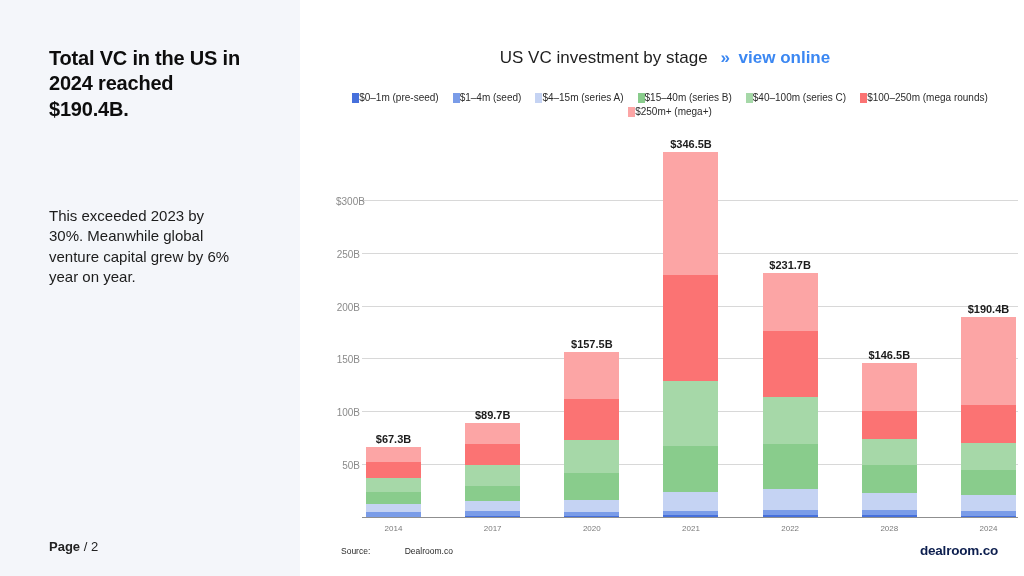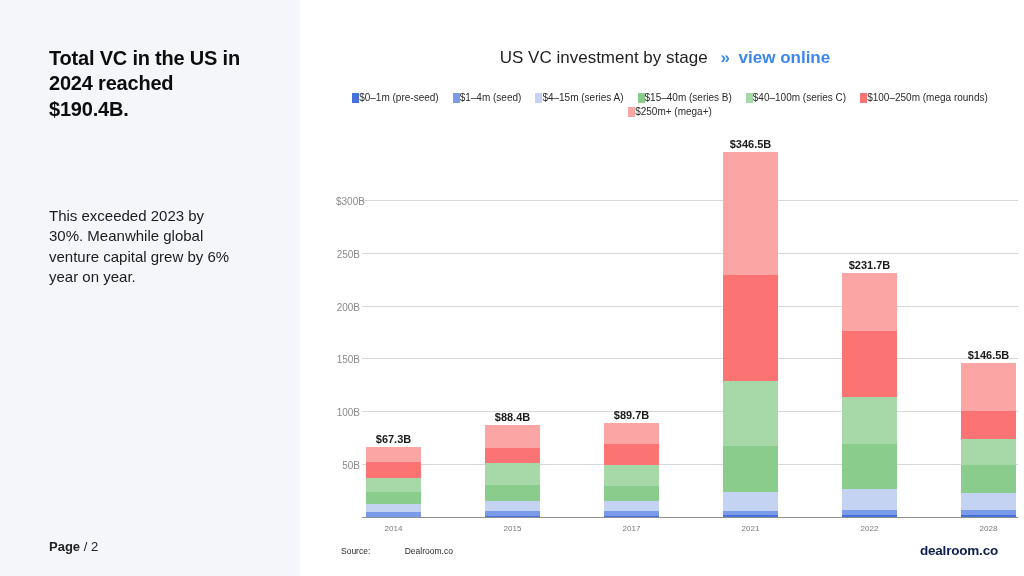--- a/index.html
+++ b/index.html
@@ -156,39 +156,39 @@
         <div class="bar-seg" style="height: 8.45714px; background: rgb(197, 211, 243);"></div>
         <div class="bar-seg" style="height: 11.6286px; background: rgb(137, 204, 140);"></div>
         <div class="bar-seg" style="height: 14.8px; background: rgb(166, 216, 168);"></div>
         <div class="bar-seg" style="height: 15.8571px; background: rgb(251, 115, 115);"></div>
         <div class="bar-seg" style="height: 14.8px; background: rgb(252, 165, 165);"></div>
         <div class="bar-total">$67.3B</div>
         <div class="year-label">2014</div>
       </div>
       <div class="bar-col">
         <div class="bar-seg" style="height: 2.00857px; background: rgb(70, 112, 220);"></div>
-        <div class="bar-seg" style="height: 5.28571px; background: rgb(122, 156, 232);"></div>
-        <div class="bar-seg" style="height: 10.0429px; background: rgb(197, 211, 243);"></div>
-        <div class="bar-seg" style="height: 15.8571px; background: rgb(137, 204, 140);"></div>
-        <div class="bar-seg" style="height: 22.2px; background: rgb(166, 216, 168);"></div>
-        <div class="bar-seg" style="height: 14.2714px; background: rgb(251, 115, 115);"></div>
-        <div class="bar-seg" style="height: 23.7857px; background: rgb(252, 165, 165);"></div>
-        <div class="bar-total">$88.4B</div>
-        <div class="year-label">2015</div>
-      </div>
-      <div class="bar-col">
-        <div class="bar-seg" style="height: 2.00857px; background: rgb(70, 112, 220);"></div>
         <div class="bar-seg" style="height: 4.54571px; background: rgb(122, 156, 232);"></div>
         <div class="bar-seg" style="height: 10.0429px; background: rgb(197, 211, 243);"></div>
         <div class="bar-seg" style="height: 15.3286px; background: rgb(137, 204, 140);"></div>
         <div class="bar-seg" style="height: 21.1429px; background: rgb(166, 216, 168);"></div>
         <div class="bar-seg" style="height: 20.9314px; background: rgb(251, 115, 115);"></div>
         <div class="bar-seg" style="height: 20.8257px; background: rgb(252, 165, 165);"></div>
         <div class="bar-total">$89.7B</div>
         <div class="year-label">2017</div>
+      </div>
+      <div class="bar-col">
+        <div class="bar-seg" style="height: 2.11429px; background: rgb(70, 112, 220);"></div>
+        <div class="bar-seg" style="height: 3.91143px; background: rgb(122, 156, 232);"></div>
+        <div class="bar-seg" style="height: 11.9457px; background: rgb(197, 211, 243);"></div>
+        <div class="bar-seg" style="height: 26.9571px; background: rgb(137, 204, 140);"></div>
+        <div class="bar-seg" style="height: 32.9829px; background: rgb(166, 216, 168);"></div>
+        <div class="bar-seg" style="height: 41.0171px; background: rgb(251, 115, 115);"></div>
+        <div class="bar-seg" style="height: 47.5714px; background: rgb(252, 165, 165);"></div>
+        <div class="bar-total">$157.5B</div>
+        <div class="year-label">2020</div>
       </div>
       <div class="bar-col">
         <div class="bar-seg" style="height: 2.64286px; background: rgb(70, 112, 220);"></div>
         <div class="bar-seg" style="height: 4.75714px; background: rgb(122, 156, 232);"></div>
         <div class="bar-seg" style="height: 19.0286px; background: rgb(197, 211, 243);"></div>
         <div class="bar-seg" style="height: 45.4571px; background: rgb(137, 204, 140);"></div>
         <div class="bar-seg" style="height: 65.5429px; background: rgb(166, 216, 168);"></div>
         <div class="bar-seg" style="height: 105.186px; background: rgb(251, 115, 115);"></div>
         <div class="bar-seg" style="height: 123.686px; background: rgb(252, 165, 165);"></div>
         <div class="bar-total">$346.5B</div>
@@ -209,20 +209,31 @@
         <div class="bar-seg" style="height: 2.74857px; background: rgb(70, 112, 220);"></div>
         <div class="bar-seg" style="height: 5.28571px; background: rgb(122, 156, 232);"></div>
         <div class="bar-seg" style="height: 16.9143px; background: rgb(197, 211, 243);"></div>
         <div class="bar-seg" style="height: 28.0143px; background: rgb(137, 204, 140);"></div>
         <div class="bar-seg" style="height: 26.0057px; background: rgb(166, 216, 168);"></div>
         <div class="bar-seg" style="height: 27.9086px; background: rgb(251, 115, 115);"></div>
         <div class="bar-seg" style="height: 47.9943px; background: rgb(252, 165, 165);"></div>
         <div class="bar-total">$146.5B</div>
         <div class="year-label">2028</div>
       </div>
+      <div class="bar-col">
+        <div class="bar-seg" style="height: 2.22px; background: rgb(70, 112, 220);"></div>
+        <div class="bar-seg" style="height: 4.75714px; background: rgb(122, 156, 232);"></div>
+        <div class="bar-seg" style="height: 15.9629px; background: rgb(197, 211, 243);"></div>
+        <div class="bar-seg" style="height: 25.0543px; background: rgb(137, 204, 140);"></div>
+        <div class="bar-seg" style="height: 26.9571px; background: rgb(166, 216, 168);"></div>
+        <div class="bar-seg" style="height: 37.9514px; background: rgb(251, 115, 115);"></div>
+        <div class="bar-seg" style="height: 88.3771px; background: rgb(252, 165, 165);"></div>
+        <div class="bar-total">$190.4B</div>
+        <div class="year-label">2024</div>
+      </div>
     </div>
     <div class="baseline"></div>
   </div>
 
 <div class="source-row">
   <span>Source:</span>
   <span class="src-val">Dealroom.co</span>
 </div>
 
 <div class="brand">dealroom.co</div>

